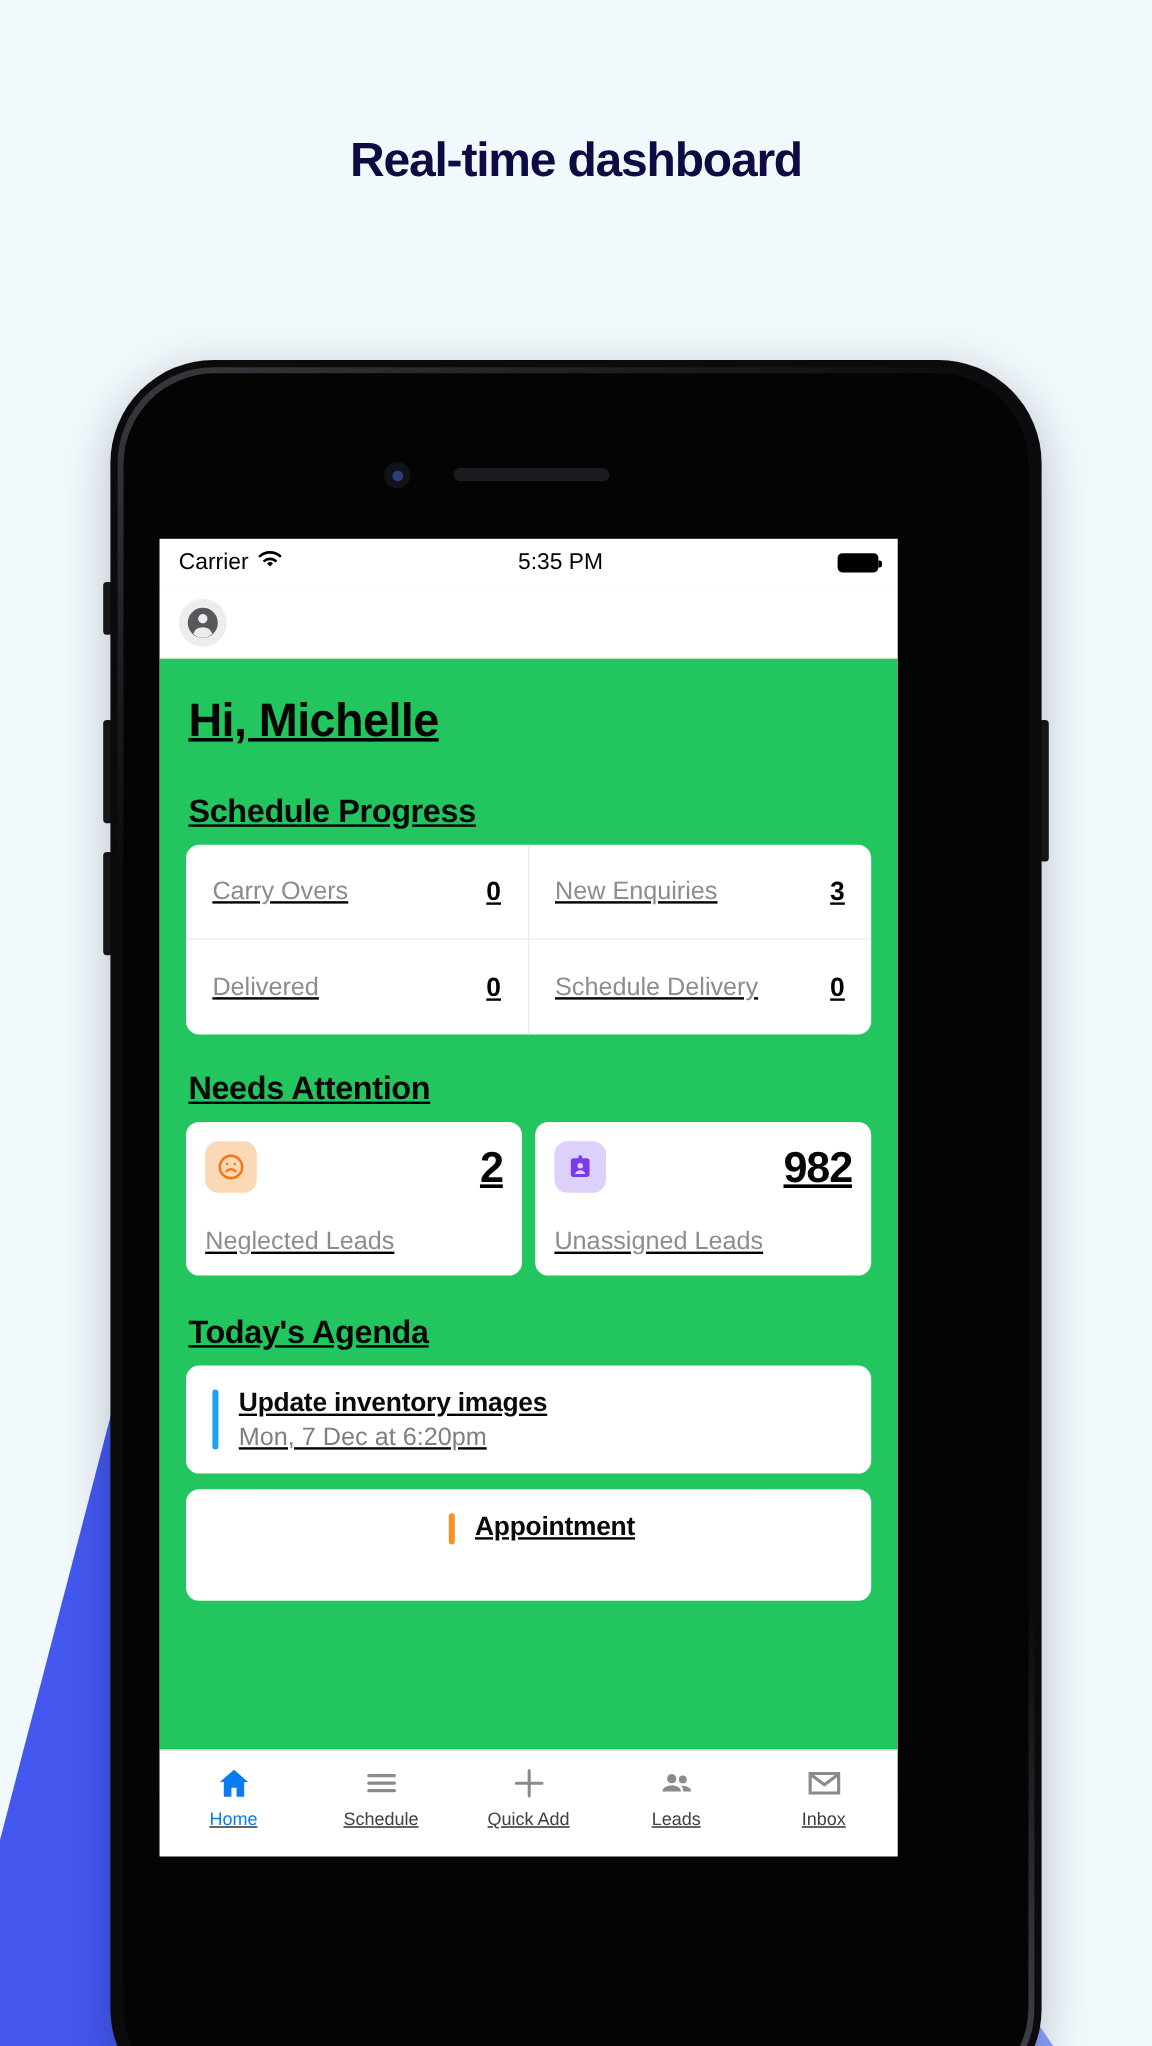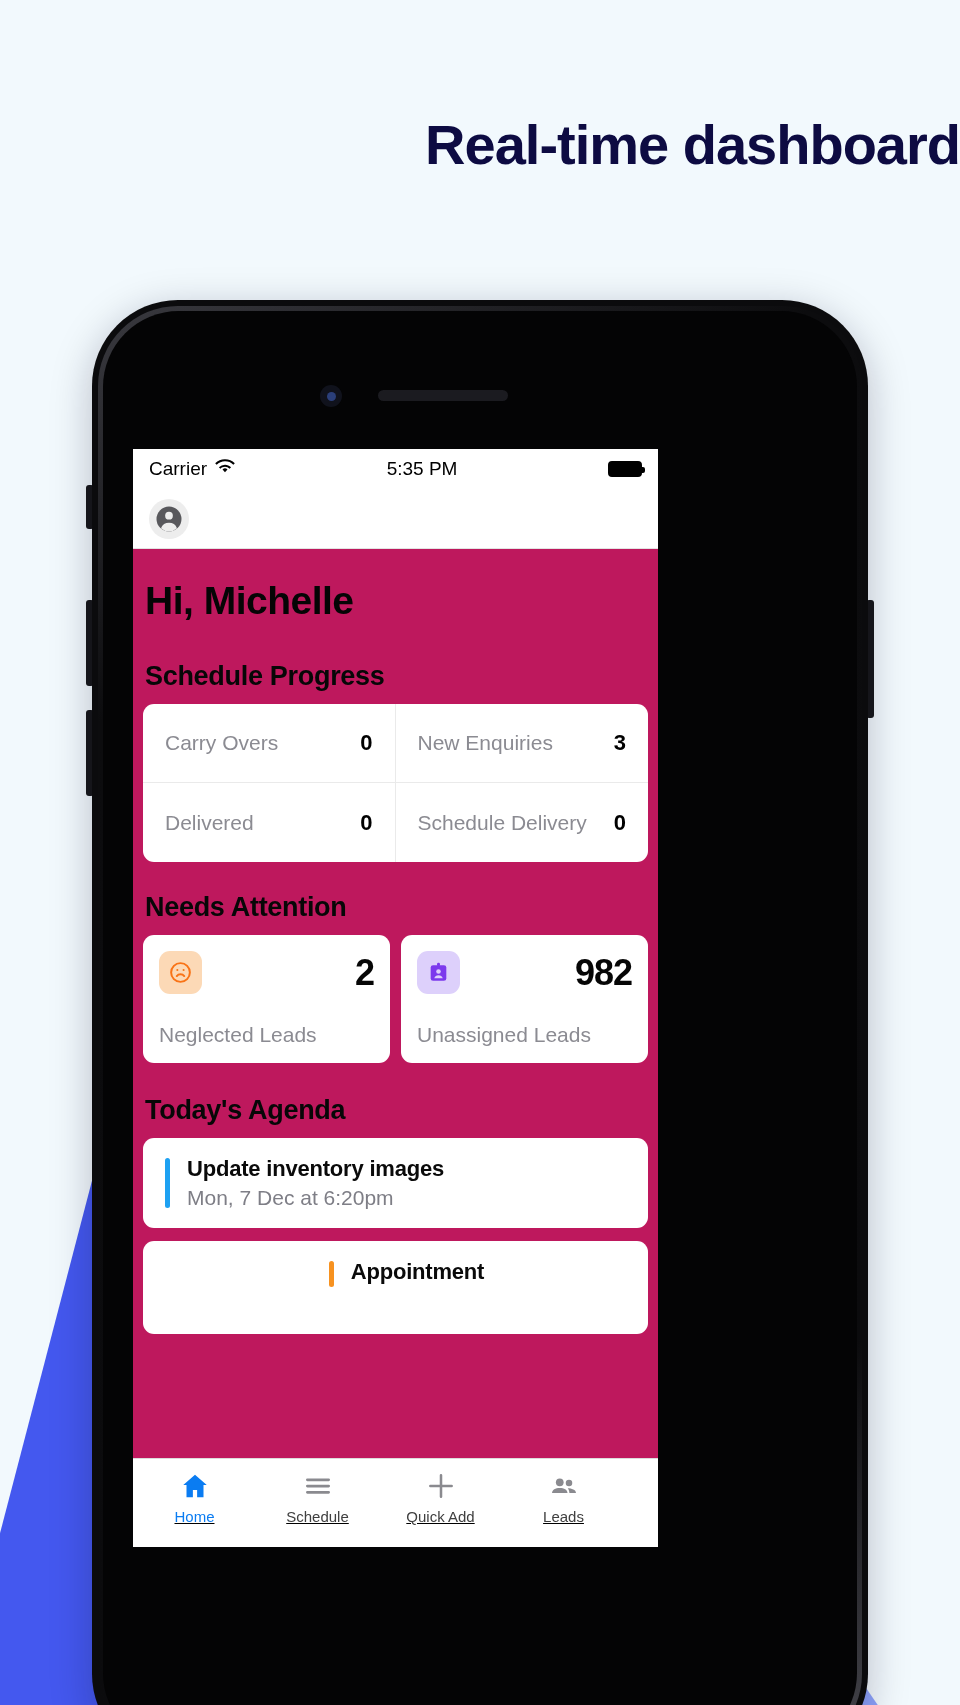--- a/index.html
+++ b/index.html
@@ -23,22 +23,22 @@
     position:absolute; left:-50px; top:1035px;
     width:0;height:0;
     border-left:180px solid transparent;
     border-right:330px solid transparent;
     border-bottom:690px solid #4458ef;
   }
 
   
   .headline {
     position:absolute; top:112px; left:0; width:960px;
-    text-align:right;
-    font-size:56px; font-weight:bold; letter-spacing:-1px;
+    text-align:center;
+    font-size:40px; font-weight:bold; letter-spacing:-1px;
     color:#0d0b42; z-index:3;
   }
 
   
   .phone {
     position:absolute; left:92px; top:300px;
     width:776px; height:1460px;
     background:#0b0b0d;
     border-radius:86px;
     z-index:4;
@@ -67,21 +67,21 @@
   .notch-cam{
     position:absolute; left:320px; top:385px; width:22px; height:22px;
     border-radius:50%; background:#10121c; z-index:6;
     display:flex; align-items:center; justify-content:center;
   }
   .notch-cam i{ width:9px;height:9px;border-radius:50%;background:#2b3f7a; display:block;}
 
   
   .screen{
     position:absolute; left:133px; top:449px;
-    width:525px; height:1098px;
+    width:615px; height:1098px;
     background:#f2f2f2; overflow:hidden; z-index:7;
   }
 
   
   .statusbar{
     height:40px; background:#fff; display:flex; align-items:center;
     padding:0 16px; font-size:19px; color:#000;
   }
   .sb-left{ display:flex; align-items:center; gap:7px; }
   .sb-center{ flex:1; text-align:center; font-weight:500; }
@@ -100,22 +100,23 @@
     height:60px; background:#fff; display:flex; align-items:center;
     padding:0 16px; border-bottom:1px solid #e3e3e3;
   }
   .avatar{
     width:40px;height:40px;border-radius:50%;background:#ededed;
     display:flex;align-items:center;justify-content:center;
   }
 
   
   .content{
-    height:949px; background:#be185d; overflow:hidden;
-    padding:0 10px;
+    height:949px; background:#22c55e; overflow:hidden;
+    padding:0 22px;
+    text-decoration:underline;
   }
   .greeting{ font-size:39px; font-weight:bold; color:#050505; padding:30px 0 20px 2px; letter-spacing:-.5px;}
   .section-title{ font-size:27px; font-weight:bold; color:#070707; margin:18px 0 12px 2px; letter-spacing:-.3px;}
 
   
   .stats-grid{
     background:#fff; border-radius:11px; overflow:hidden;
     display:grid; grid-template-columns:1fr 1fr;
   }
   .stat-cell{

